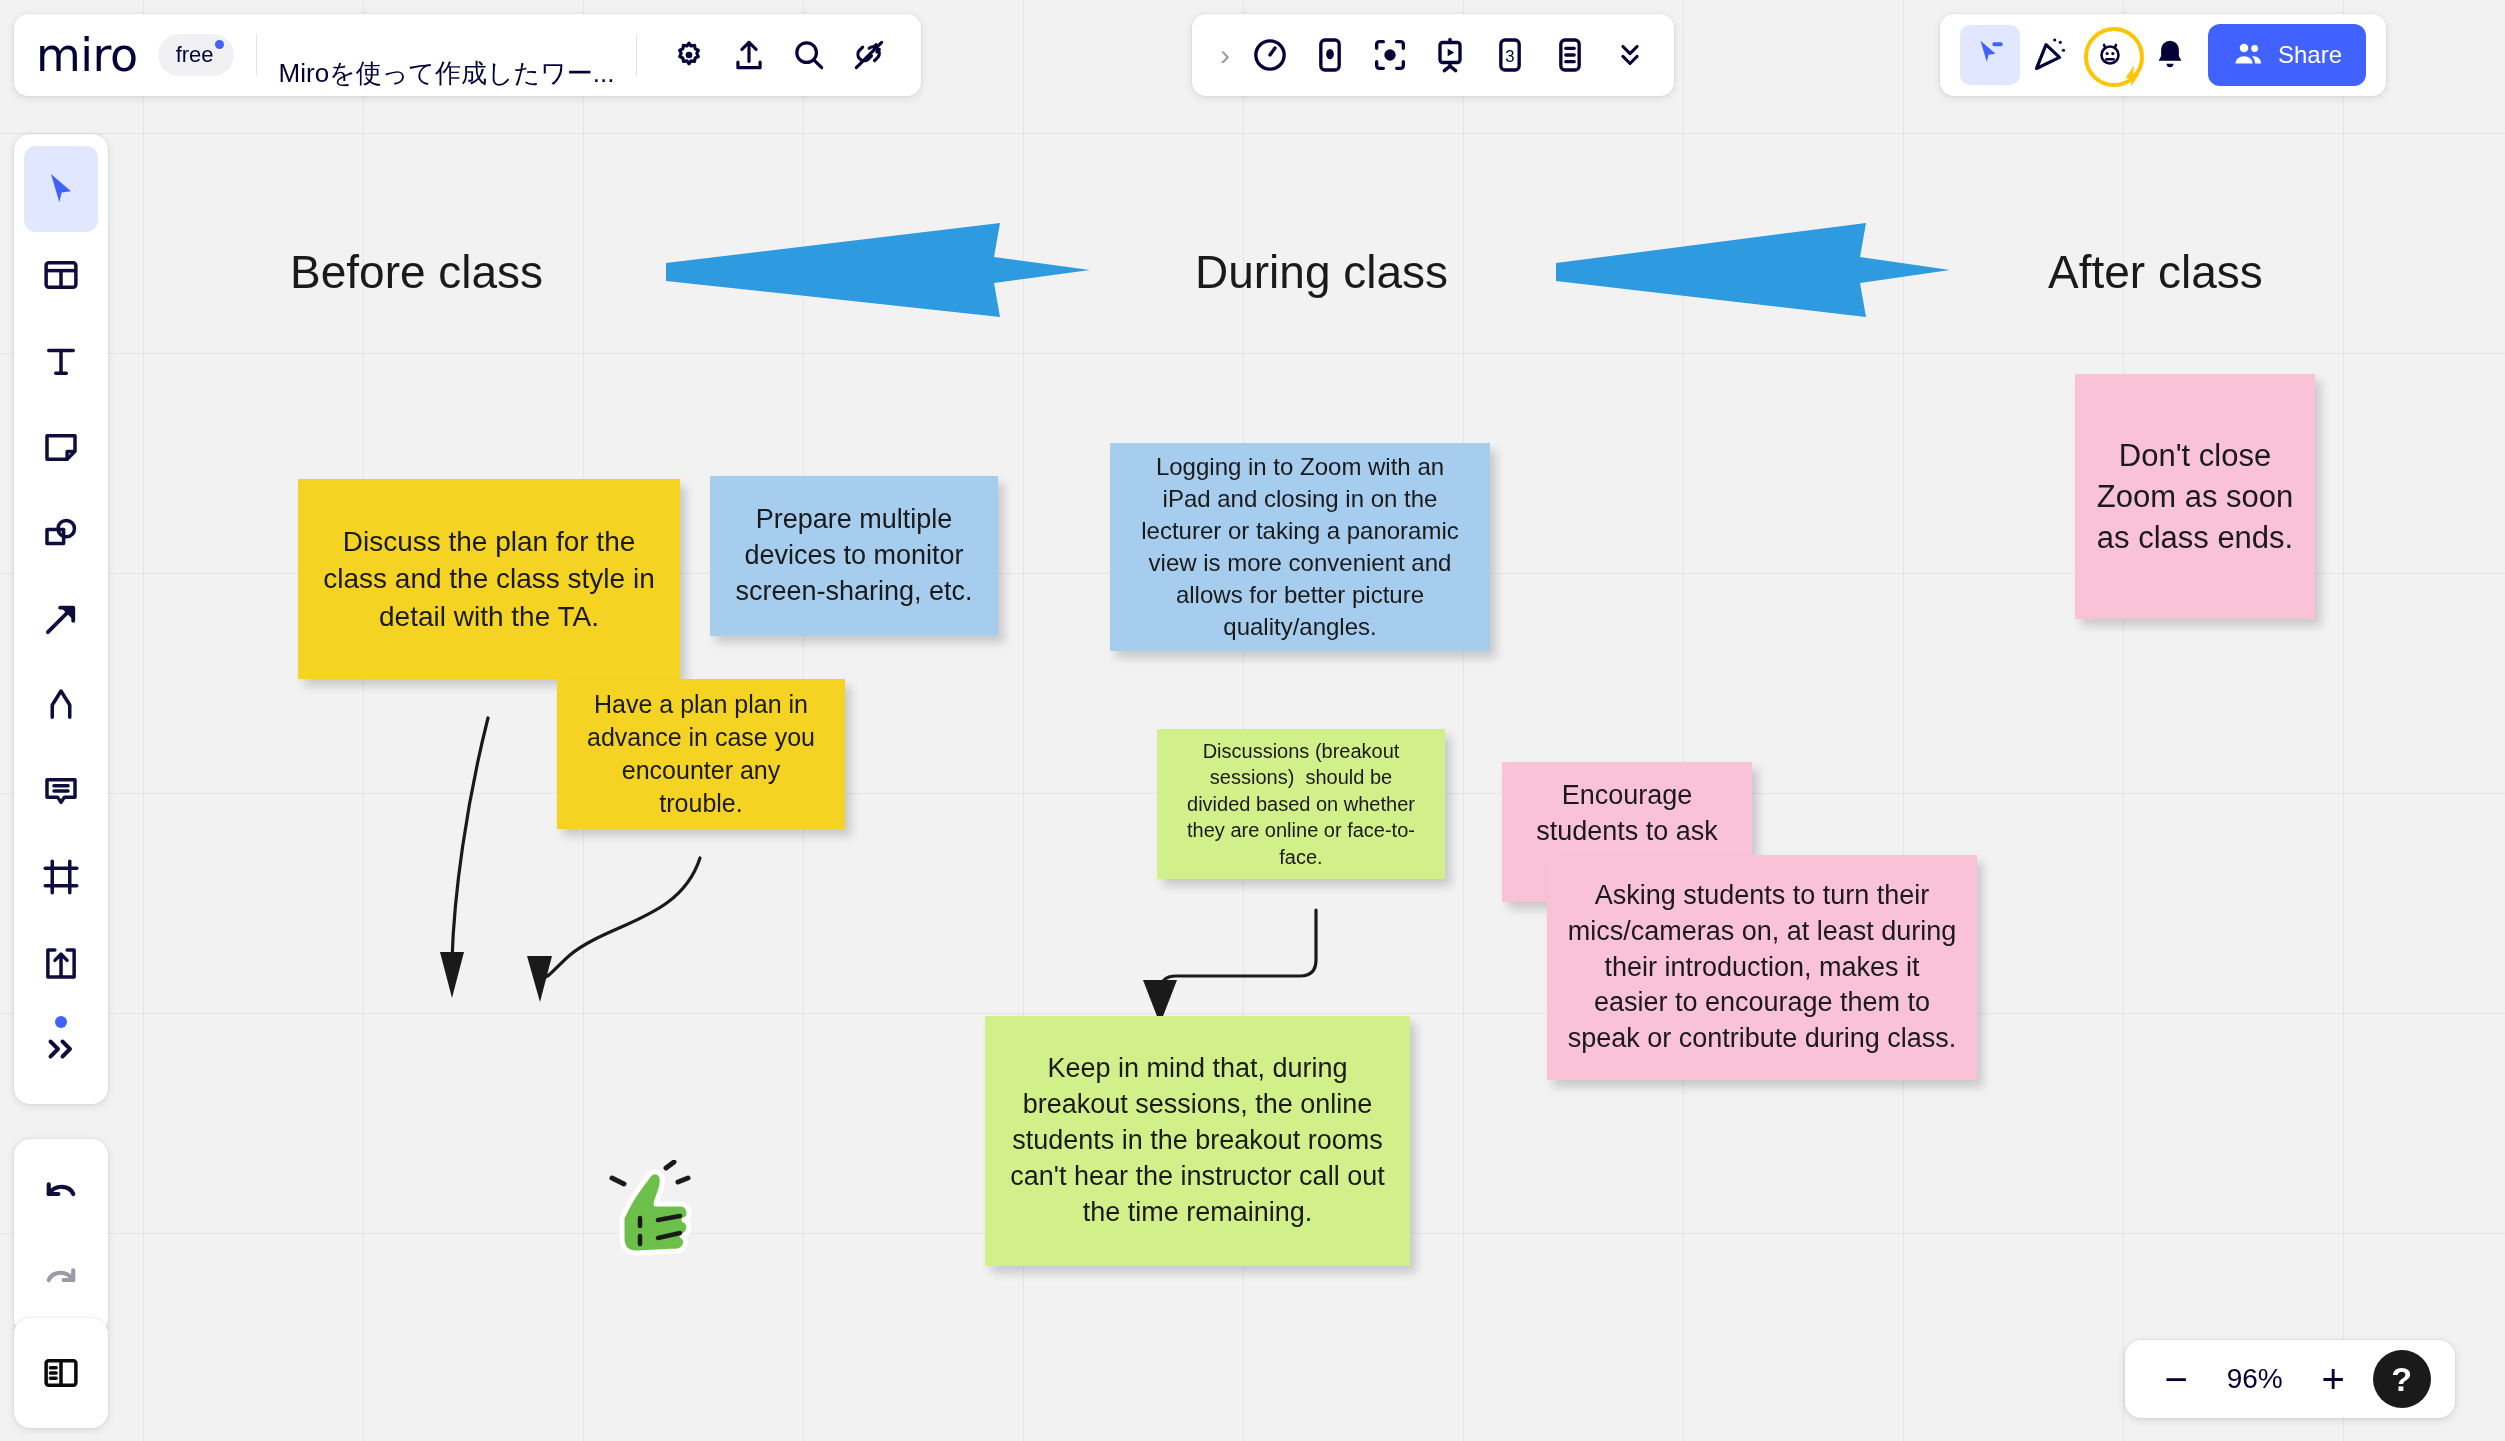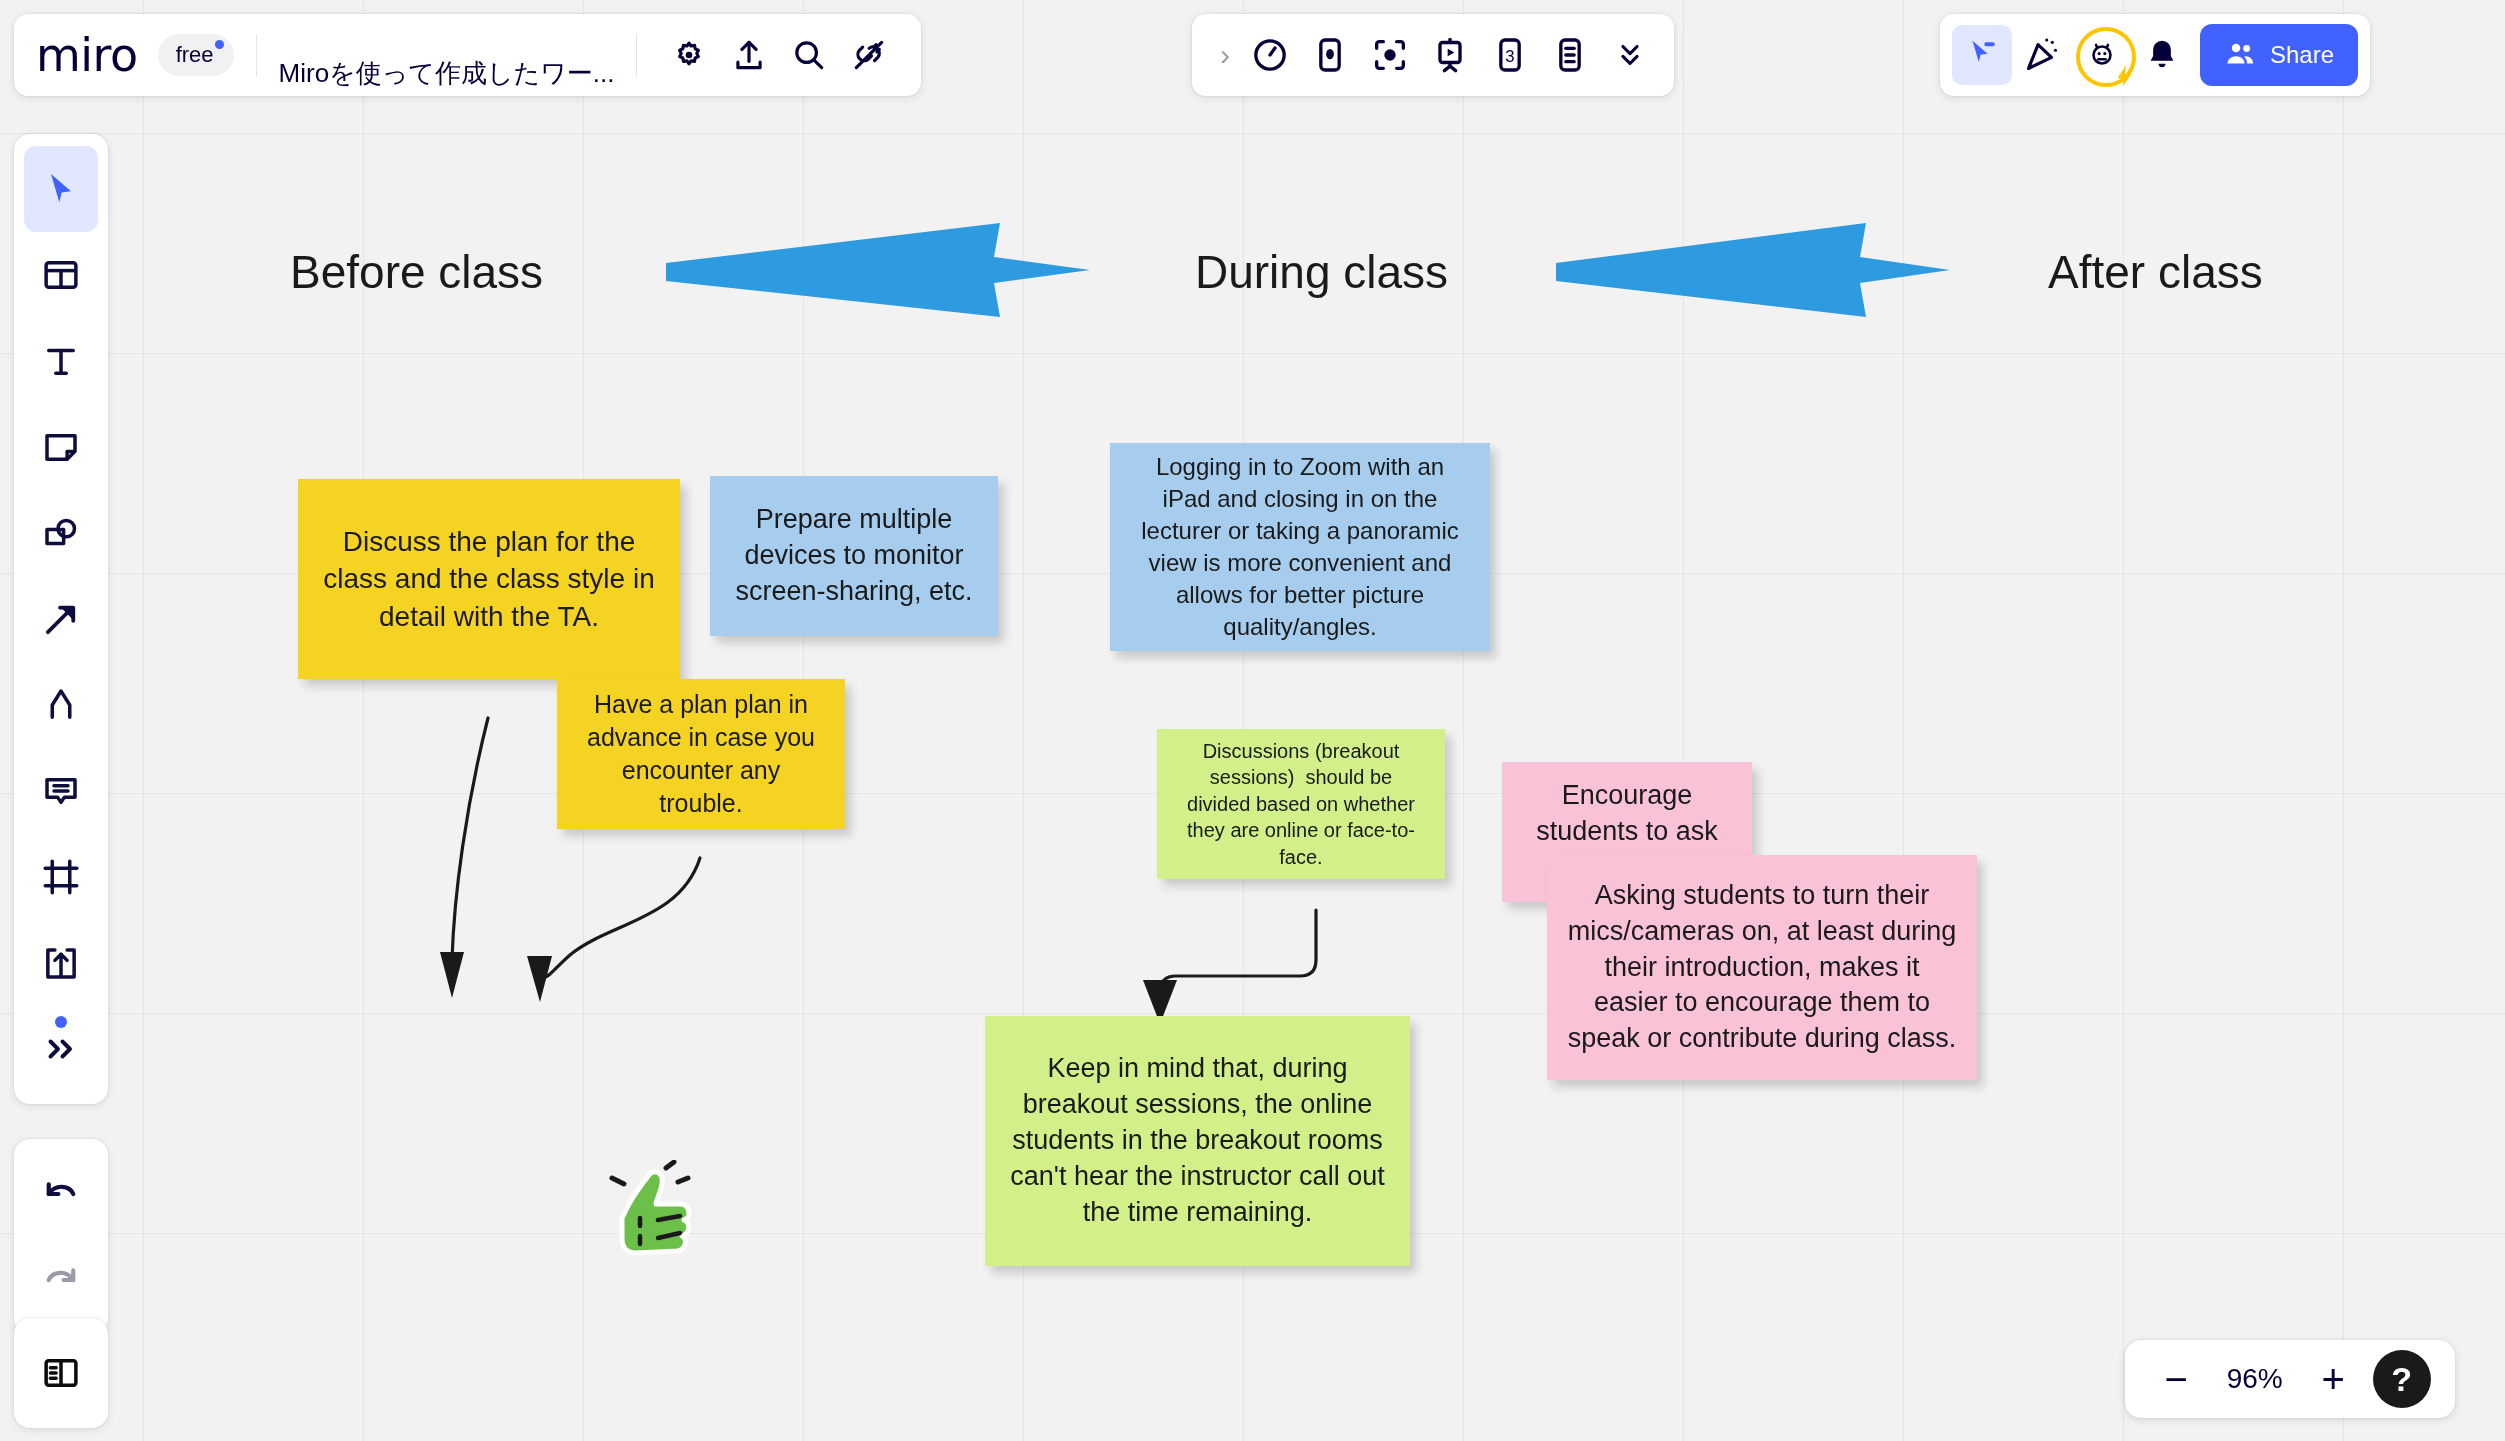--- a/index.html
+++ b/index.html
@@ -26,21 +26,21 @@
   .topbar-group {
     position: absolute;
     background: #ffffff;
     border-radius: 14px;
     box-shadow: 0 2px 8px rgba(0,0,0,0.10), 0 0 0 1px rgba(0,0,0,0.035);
     display: flex; align-items: center;
     height: 82px;
   }
   #tb-left  { left: 14px;  top: 14px; padding: 4px 22px; }
   #tb-mid   { left: 1192px; top: 14px; padding: 0 14px; }
-  #tb-right { left: 1940px; top: 14px; padding: 0 12px; }
+  #tb-right { left: 1940px; top: 14px; padding: 0 20px; }
 
   .miro-logo { font-size: 46px; letter-spacing: -0.5px; color: #050038;
                font-family: "DejaVu Sans", sans-serif; font-weight: 400;
                line-height: 1; padding-right: 6px; user-select:none; }
   .free-pill {
     position: relative; background: #f1f1f3; border-radius: 22px;
     padding: 8px 20px 8px 18px; font-size: 22px; color: #050038;
     margin-left: 14px;
   }
   .free-pill .dot {
@@ -177,20 +177,21 @@
   <div class="sticky" style="left:1157px; top:729px; width:288px; height:150px; background:#d2f08a; font-size:20px;">Discussions (breakout sessions)  should be divided based on whether they are online or face-to-face.</div>
 
   <div class="sticky" style="left:1110px; top:443px; width:380px; height:208px; background:#a6cdee; font-size:24px;">Logging in to Zoom with an iPad and closing in on the lecturer or taking a panoramic view is more convenient and allows for better picture quality/angles.</div>
 
   <div class="sticky" style="left:985px; top:1016px; width:425px; height:250px; background:#d2f08a; font-size:27px;">Keep in mind that, during breakout sessions, the online students in the breakout rooms can't hear the instructor call out the time remaining.</div>
 
   <div class="sticky" style="left:1502px; top:730px; width:250px; height:140px; background:#f9c2d7; font-size:27px;margin-top:32px;">Encourage students to ask questions.</div>
 
   <div class="sticky" style="left:1547px; top:855px; width:430px; height:225px; background:#f9c2d7; font-size:27px;">Asking students to turn their mics/cameras on, at least during their introduction, makes it easier to encourage them to speak or contribute during class.</div>
 
+  <div class="sticky" style="left:2075px; top:374px; width:240px; height:245px; background:#f9c2d7; font-size:31px;">Don't close Zoom as soon as class ends.</div>
 
   <svg style="position:absolute; left:600px; top:1160px;" width="95" height="105" viewBox="0 0 95 105">
     <g fill="none" stroke="#1a1a1a" stroke-width="5" stroke-linecap="round">
       <line x1="12" y1="18" x2="24" y2="24"></line>
       <line x1="66" y1="8" x2="74" y2="2"></line>
       <line x1="78" y1="22" x2="88" y2="18"></line>
     </g>
     <path d="M28 46 C 34 34, 44 22, 48 16 C 54 8, 64 12, 62 24 C 61 32, 56 40, 56 44
              L 80 44 C 90 44, 92 58, 84 60 C 91 62, 90 74, 82 76
              C 88 79, 86 90, 77 91 L 36 93 C 26 93, 22 86, 22 78 L 22 58 Z" fill="#6cc04a" stroke="#ffffff" stroke-width="5" stroke-linejoin="round"></path>

